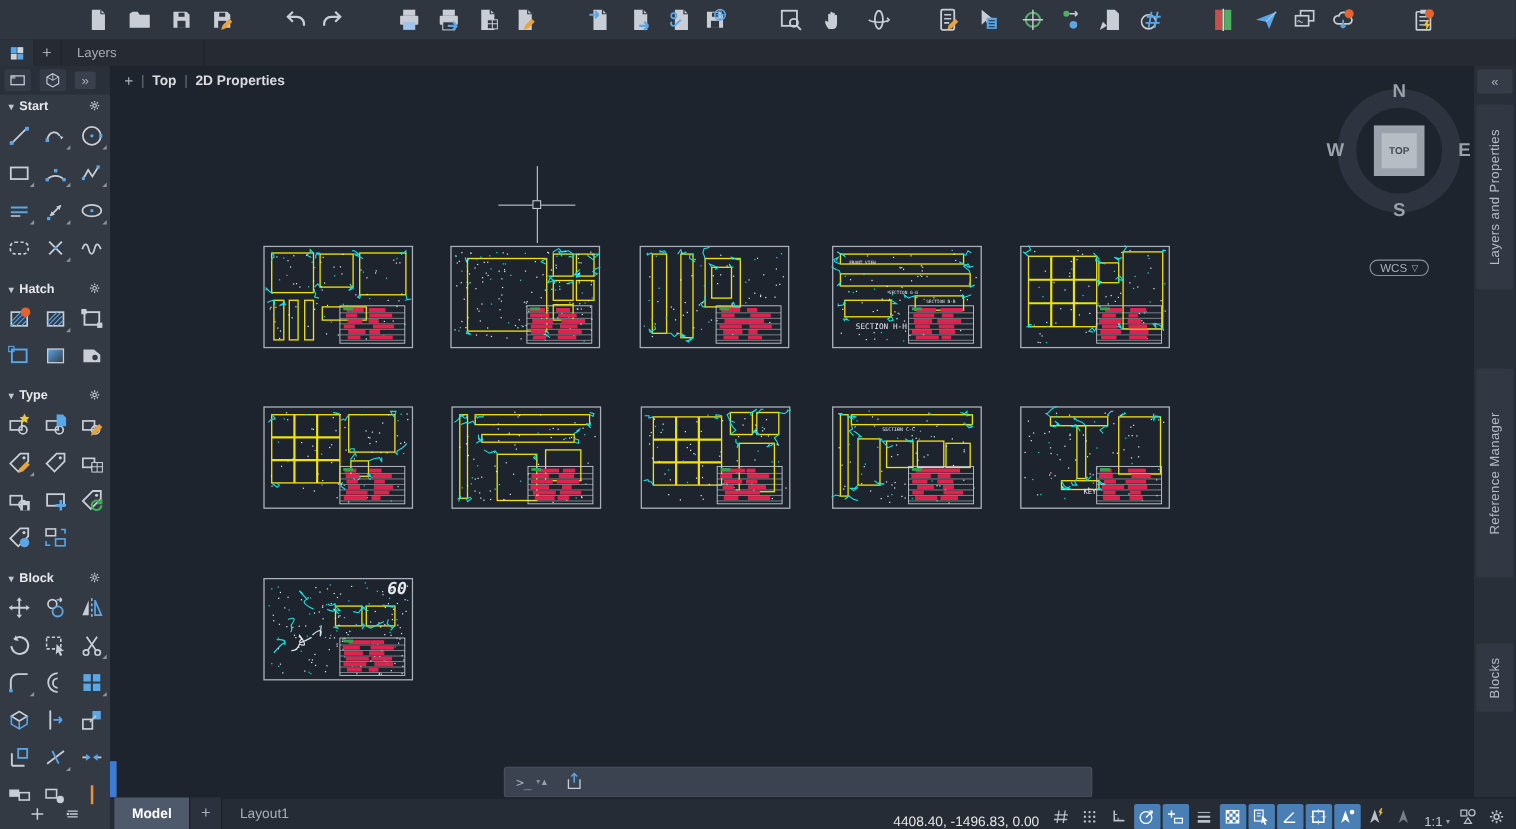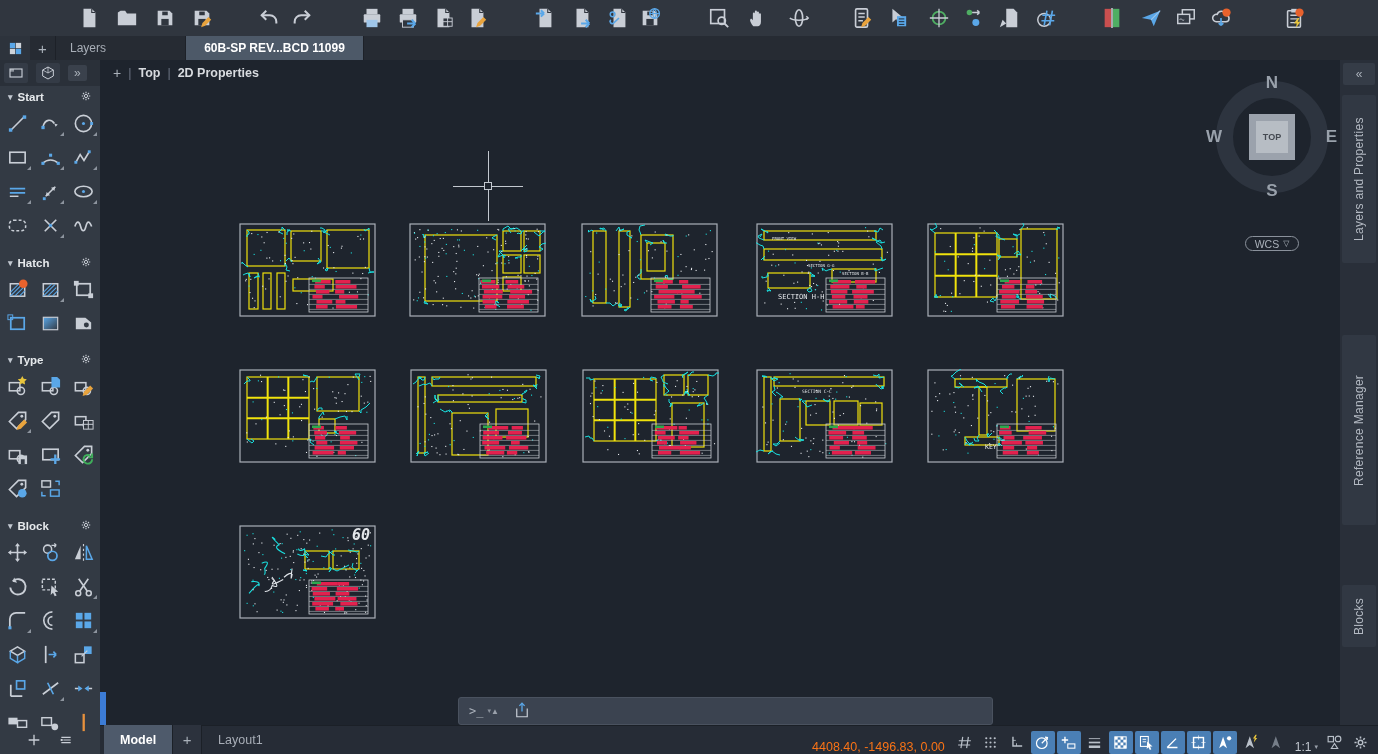--- a/index.html
+++ b/index.html
@@ -82,21 +82,21 @@
   .cmd-input { flex:1; margin-left:18px; color:#939aa5; font-style:italic; font-size:13.5px; }
   .cmd-up { color:#9aa1ab; font-size:8px; margin-right:14px; }
   .cmd-share { width:20px; height:20px; margin-right:8px; }
   .cmd-share svg { width:18px; height:18px; }
 
   
   .statusbar { position:absolute; left:100px; top:725px; width:1278px; height:29px; background:#262c36; display:flex; align-items:flex-end; border-top:1px solid #1b2027; }
   .mtab { height:29px; display:flex; align-items:center; padding:0 16px; font-size:12.5px; color:#fff; font-weight:bold; background:#4e5a6b; margin-left:4px; }
   .ltab-plus { width:30px; height:29px; display:flex; align-items:center; justify-content:center; color:#aab1ba; font-size:15px; background:#2c323d; border-left:1px solid #1b2027; border-right:1px solid #1b2027; }
   .ltab { height:29px; display:flex; align-items:center; padding:0 16px; font-size:12.5px; color:#a8aeb7; }
-  .coords { margin-left:auto; color:#f97316; font-size:12.5px; padding-right:8px; }
+  .coords { margin-left:auto; color:#e5e5e5; font-size:12.5px; padding-right:8px; }
   .sbt { width:24px; height:23px; display:flex; align-items:center; justify-content:center; border-radius:2px; margin-right:2px; background:transparent; border:none; }
   .sbt svg { width:17px; height:17px; }
   .sbt .ic { color:#b9c0c9; }
   .sbt.on { background:#4a7fb5; }
   .sbt.on .ic { color:#fff; }
   .sbt.dim .ic { color:#767e89; }
   .scale-ctl { display:flex; align-items:center; gap:3px; color:#c3c9d1; font-size:12px; margin:0 4px; }
   .scale-ctl .tri { font-size:7px; color:#9aa1ab; }
   .gear-last { margin-right:6px; }
 </style>
@@ -621,21 +621,20 @@
   </div>
 
   <div class="tabbar">
     <div class="sq">
         <svg>
           <use href="#i-tabgrid"></use>
         </svg>
       </div>
     <div class="tab-plus">+</div>
     <div class="doc-tab">Layers</div>
-    <div class="doc-tab active">60B-SP REV...BCD 11099</div>
   </div>
 
   <div class="canvas"></div>
 
   <div class="vp-label">
     <span class="plus">+</span>
     <span class="pipe">|</span>
     <span class="lbl">Top</span>
     <span class="pipe">|</span>
     <span class="lbl">2D Properties</span>

